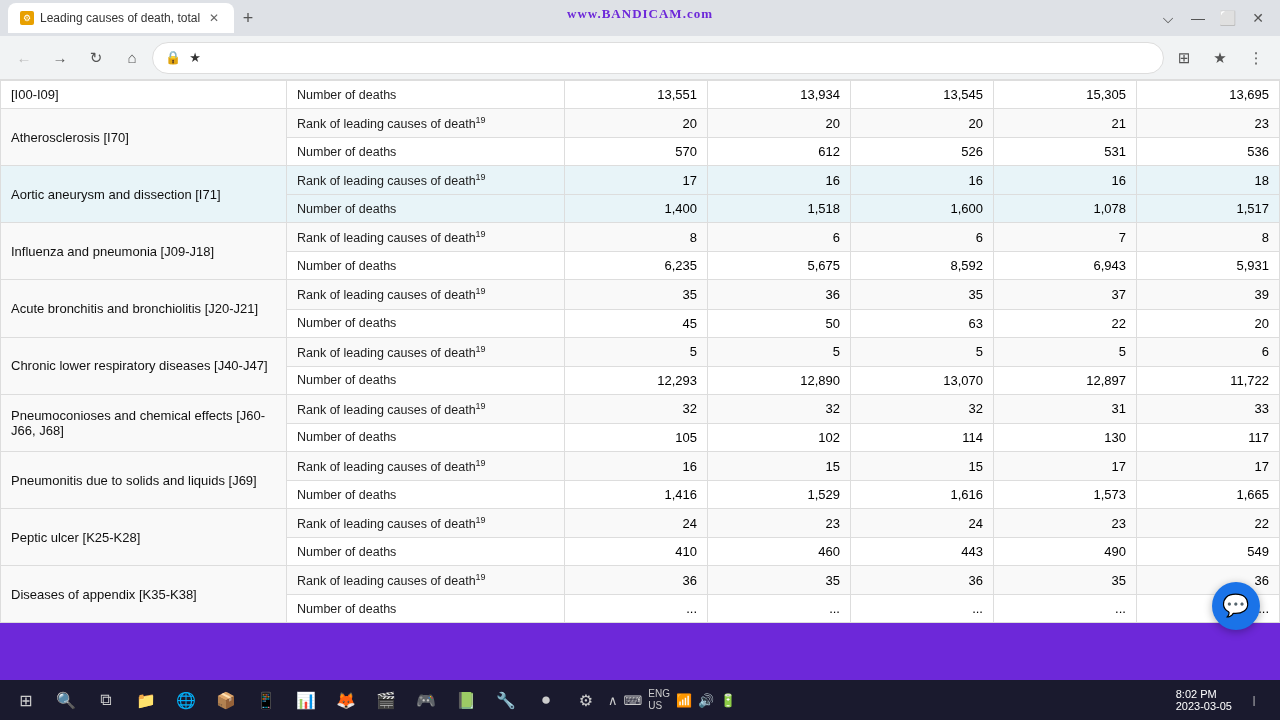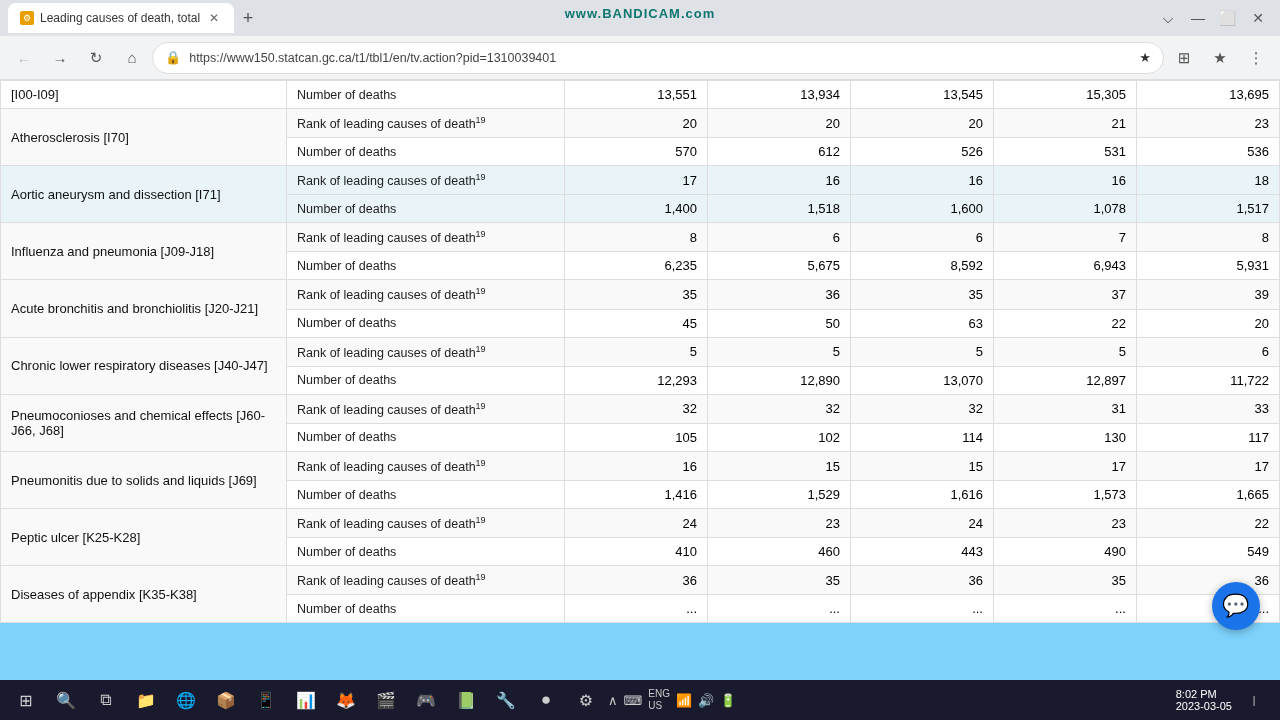--- a/index.html
+++ b/index.html
@@ -14,24 +14,24 @@
     .tab-close { width: 16px; height: 16px; display: flex; align-items: center; justify-content: center; border-radius: 50%; color: #666; font-size: 12px; cursor: pointer; }
     .new-tab-btn { width: 28px; height: 28px; display: flex; align-items: center; justify-content: center; border-radius: 50%; color: #555; font-size: 18px; cursor: pointer; }
     .title-bar-right { margin-left: auto; display: flex; gap: 2px; }
     .title-bar-btn { width: 28px; height: 28px; display: flex; align-items: center; justify-content: center; color: #555; font-size: 14px; cursor: pointer; border-radius: 4px; }
 
     .nav-bar { height: 44px; background: #f1f3f4; display: flex; align-items: center; padding: 4px 8px; gap: 4px; border-bottom: 1px solid #ddd; }
     .nav-btn { width: 32px; height: 32px; display: flex; align-items: center; justify-content: center; border-radius: 50%; cursor: pointer; color: #555; font-size: 15px; }
     .nav-btn.disabled { color: #bbb; cursor: default; }
     .address-bar { flex: 1; height: 32px; background: #fff; border: 1px solid #ddd; border-radius: 20px; display: flex; align-items: center; padding: 0 12px; font-size: 13px; color: #333; gap: 8px; }
     .address-text { flex: 1; color: #444; font-size: 12.5px; }
-    .bandicam-watermark { position: absolute; top: 6px; left: 50%; transform: translateX(-50%); font-family: Liberation Sans, sans-serif; font-size: 13px; font-weight: bold; color: #0f766e; letter-spacing: 1px; z-index: 100; }
-
-    
-    .content-area { flex: 1; background: #7dd3fc; overflow: hidden; position: relative; }
+    .bandicam-watermark { position: absolute; top: 6px; left: 50%; transform: translateX(-50%); font-family: Liberation Serif, serif; font-size: 13px; font-weight: bold; color: #6d28d9; letter-spacing: 1px; z-index: 100; }
+
+    
+    .content-area { flex: 1; background: #6d28d9; overflow: hidden; position: relative; }
 
     
     .table-wrapper { overflow: auto; height: 100%; }
     table { border-collapse: collapse; width: 100%; font-size: 13px; }
     th, td { border: 1px solid #ddd; padding: 6px 10px; text-align: left; vertical-align: middle; }
     td.num { text-align: right; }
     tr:nth-child(odd) { background: #fff; }
     tr:nth-child(even) { background: #f9f9f9; }
     .cause-cell { font-size: 13px; color: #111; vertical-align: middle; }
     .metric-cell { font-size: 12.5px; color: #222; }
@@ -76,21 +76,20 @@
     </div>
   </div>
 
   <div class="nav-bar">
     <div class="nav-btn disabled">←</div>
     <div class="nav-btn">→</div>
     <div class="nav-btn">↻</div>
     <div class="nav-btn">⌂</div>
     <div class="address-bar">
       <span>🔒</span>
-      <span class="address-text">https://www150.statcan.gc.ca/t1/tbl1/en/tv.action?pid=1310039401</span>
       <span>★</span>
     </div>
     <div class="nav-btn">⊞</div>
     <div class="nav-btn">★</div>
     <div class="nav-btn">⋮</div>
   </div>
 
   <div class="content-area">
     <div class="table-wrapper">
       <table>

